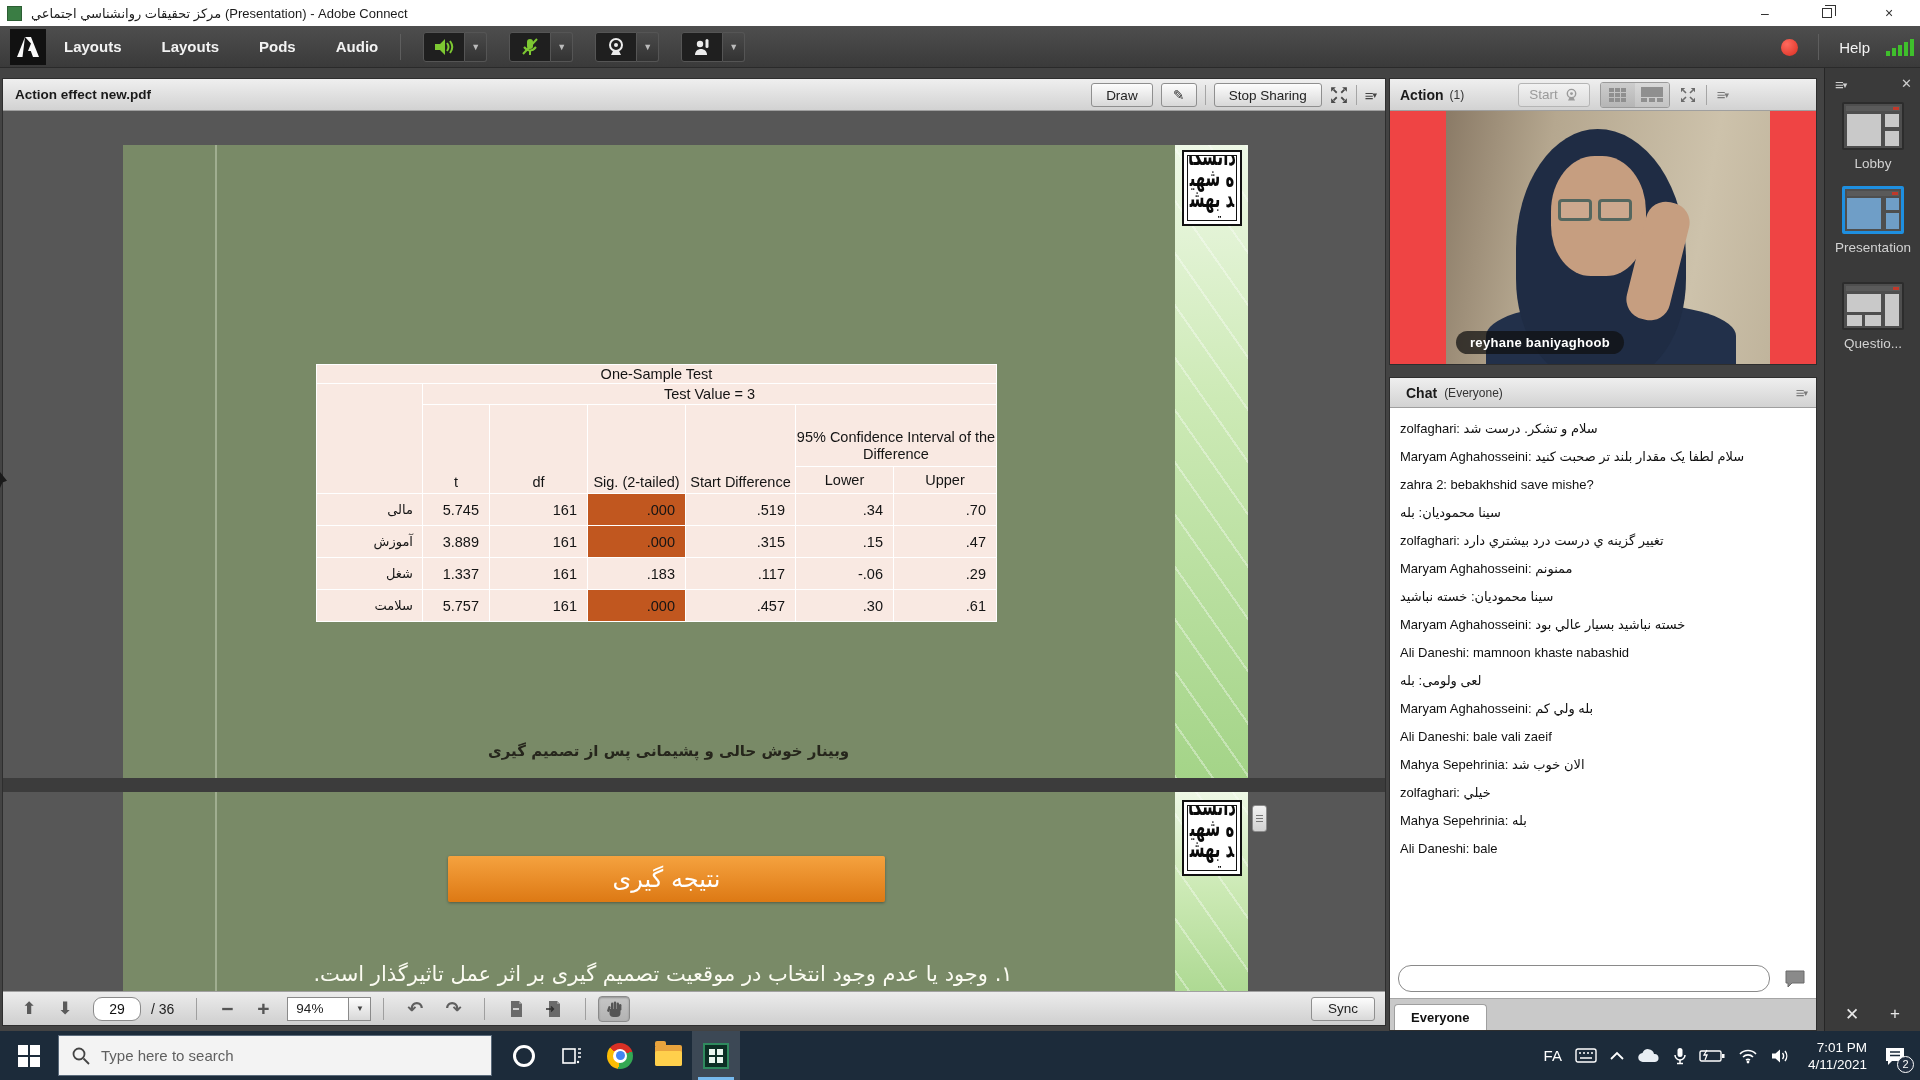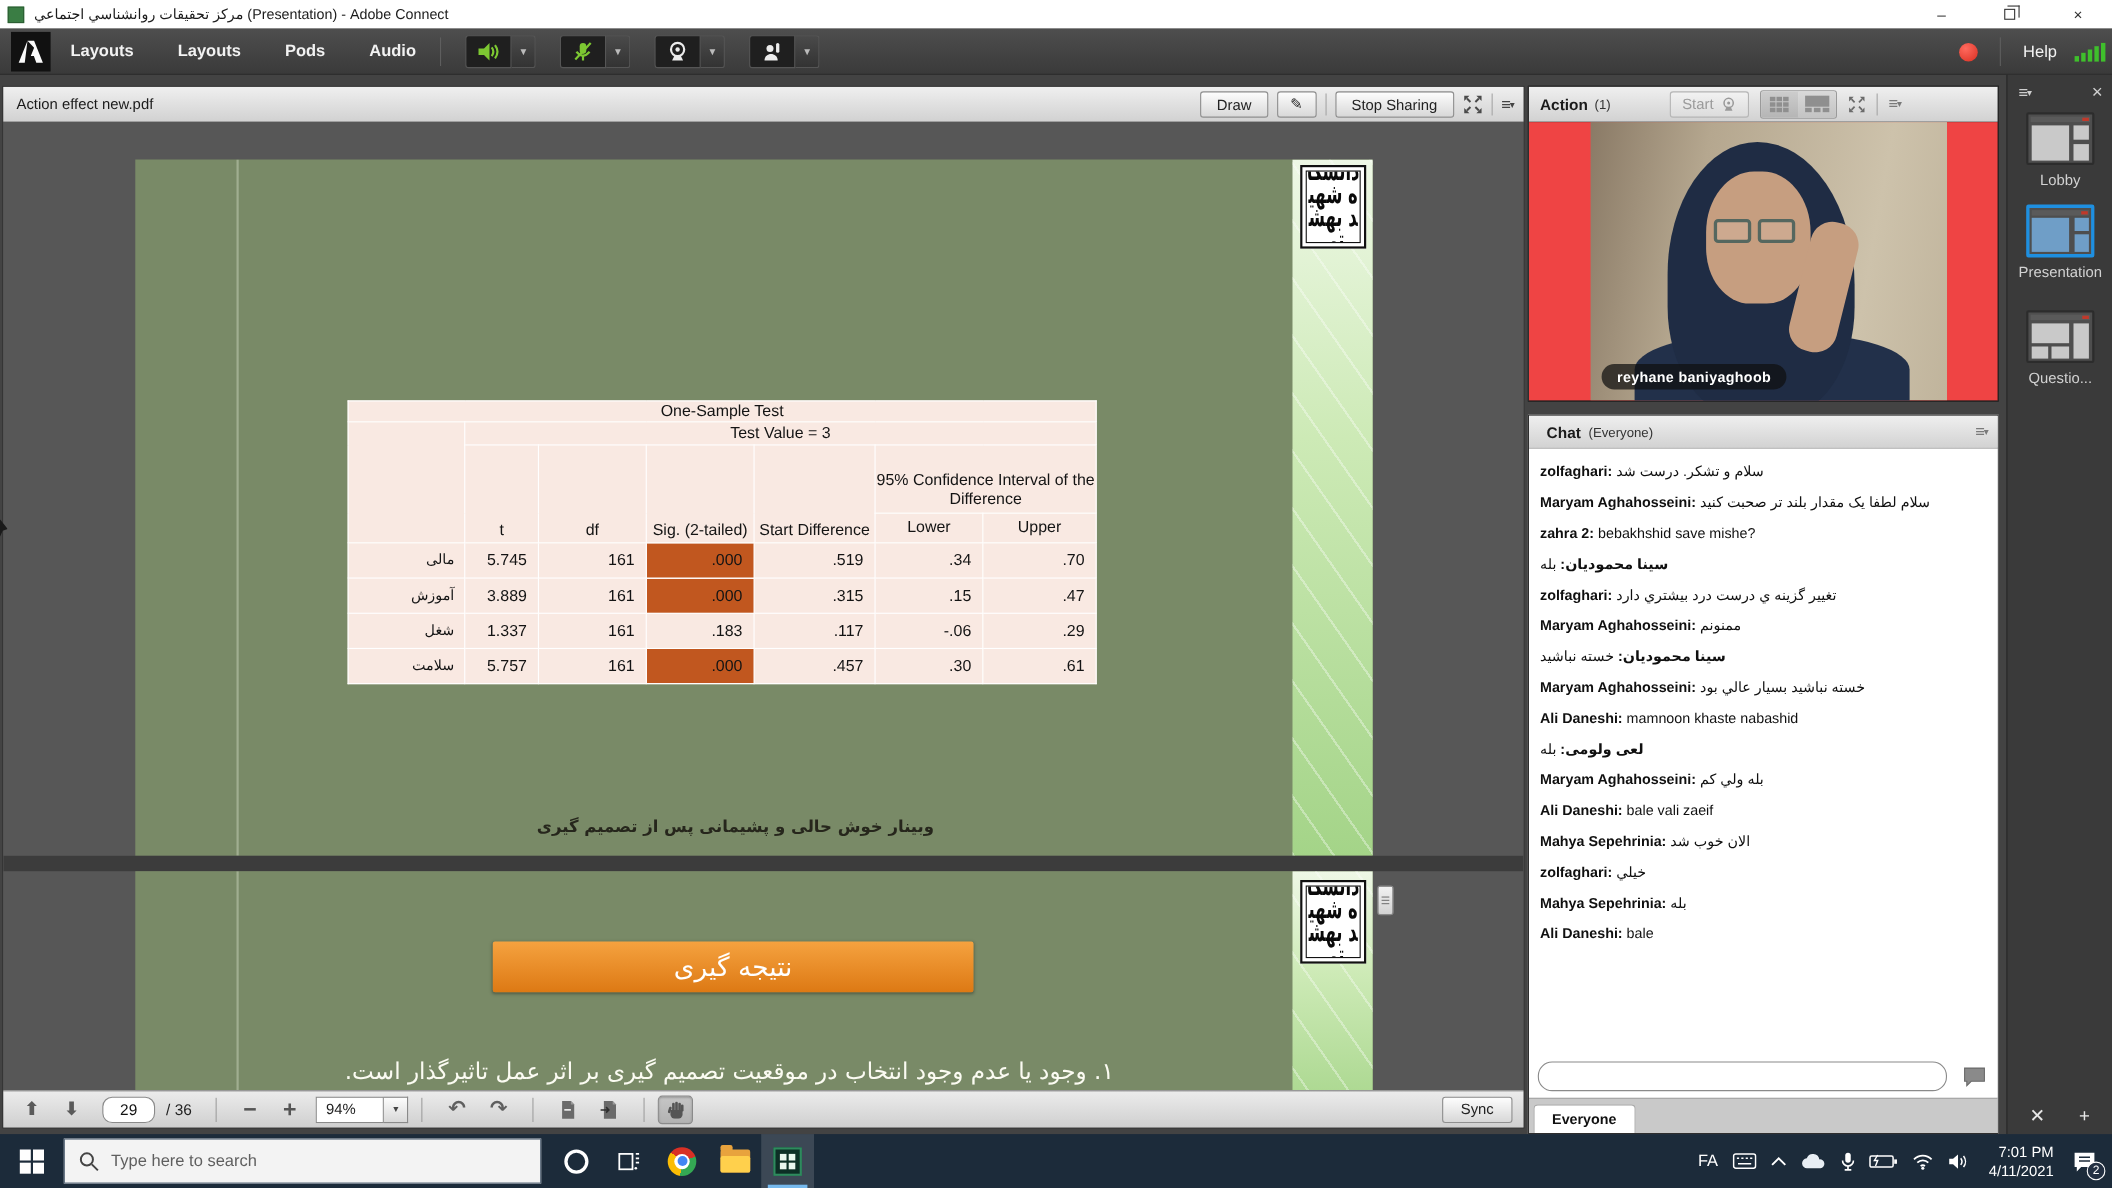--- a/index.html
+++ b/index.html
@@ -26,21 +26,21 @@
   .ig-drop { width:22px; height:30px; background:linear-gradient(#4a4a4a,#333); border:1px solid #555; border-left:none; border-radius:0 3px 3px 0; display:flex; align-items:center; justify-content:center; color:#bbb; font-size:9px; }
   .menubar-right { position:absolute; right:6px; top:0; height:42px; display:flex; align-items:center; gap:16px; }
   .record-dot { width:17px; height:17px; border-radius:50%; background:radial-gradient(circle at 35% 30%, #ff6a5e,#d92e21); }
   .help-label { color:#f2f2f2; font-size:15px; }
   .sig-bars { display:flex; align-items:flex-end; gap:2px; height:18px; }
   .sig-bars i { width:4px; background:#3fbf2c; display:block; }
 
   
   .pres-pod { position:absolute; left:2px; top:78px; width:1384px; height:948px; background:#575757; border:1px solid #2e2e2e; }
   .pod-header { position:absolute; left:0; top:0; right:0; height:32px; background:linear-gradient(#efefef,#d2d2d2); border-bottom:1px solid #9f9f9f; display:flex; align-items:center; }
-  .pod-title { font-size:13.5px; font-weight:normal; color:#1a1a1a; margin-left:12px; }
+  .pod-title { font-size:13.5px; font-weight:bold; color:#1a1a1a; margin-left:12px; }
   .ph-right { position:absolute; right:8px; top:0; height:32px; display:flex; align-items:center; gap:8px; }
   .lt-btn { height:24px; padding:0 14px; background:linear-gradient(#fdfdfd,#d8d8d8); border:1px solid #8f8f8f; border-radius:3px; font-size:13.5px; color:#222; display:flex; align-items:center; justify-content:center; cursor:default; }
   .sq-btn { width:36px; }
   .ph-sep { width:1px; height:20px; background:#a5a5a5; }
   .icon-plain { display:flex; align-items:center; justify-content:center; color:#444; }
   .menu-glyph { font-size:15px; color:#444; letter-spacing:-1px; }
   .caret { font-size:9px; color:#444; }
 
   .pres-content { position:absolute; left:0; top:32px; right:0; bottom:34px; background:#575757; overflow:hidden; }
 
@@ -117,21 +117,21 @@
   .wc-shoulder { position:absolute; left:40px; bottom:-20px; width:250px; height:80px; background:#22304a; border-radius:40% 40% 0 0; }
   .name-pill { position:absolute; left:66px; bottom:10px; background:rgba(15,15,15,0.72); border-radius:12px; padding:4px 14px; color:#fff; font-size:13px; font-weight:bold; letter-spacing:0.3px; }
 
   .chat-pod { position:absolute; left:1389px; top:377px; width:428px; height:654px; background:#fff; border:1px solid #2e2e2e; }
   .chat-header { position:absolute; left:0; top:0; right:0; height:30px; background:linear-gradient(#efefef,#d2d2d2); border-bottom:1px solid #9f9f9f; display:flex; align-items:center; }
   .chat-title { font-weight:bold; font-size:14px; color:#1a1a1a; margin-left:16px;text-align:center; }
   .chat-scope { font-size:12px; color:#333; margin-left:7px; }
   .chat-menu { position:absolute; right:8px; }
   .chat-body { position:absolute; left:0; top:30px; right:0; bottom:70px; background:#fff; overflow:hidden; padding:14px 10px 0 10px; }
   .chat-msg { font-size:13px; color:#101010; margin-bottom:15px; line-height:13px; }
-  .chat-msg b { font-weight:bold; }
+  .chat-msg b { font-weight:normal; }
   .chat-input-row { position:absolute; left:0; right:0; bottom:32px; height:38px; background:#fff; }
   .chat-input { position:absolute; left:8px; top:5px; width:372px; height:27px; border:1px solid #8a8a8a; border-radius:13px; font-size:13px; padding:0 10px; outline:none; background:#fff; }
   .bubble-btn { position:absolute; right:6px; top:5px; width:30px; height:27px; display:flex; align-items:center; justify-content:center; background:#fff; border:none; }
   .chat-tabs { position:absolute; left:0; right:0; bottom:0; height:32px; background:#c9c9c9; border-top:1px solid #a5a5a5; display:flex; align-items:flex-end; }
   .everyone-tab { height:26px; background:#fff; border:1px solid #9f9f9f; border-bottom:none; border-radius:4px 4px 0 0; margin-left:4px; padding:0 16px; display:flex; align-items:center; font-size:13px; font-weight:bold; color:#111; }
 
   
   .layouts-strip { position:absolute; right:0; top:68px; width:96px; bottom:49px; background:#3a3a3a; border-left:1px solid #262626; }
   .ls-top { position:absolute; left:10px; right:8px; top:8px; display:flex; justify-content:space-between; color:#cfcfcf; }
   .layout-item { position:absolute; left:0; width:96px; text-align:center; }

